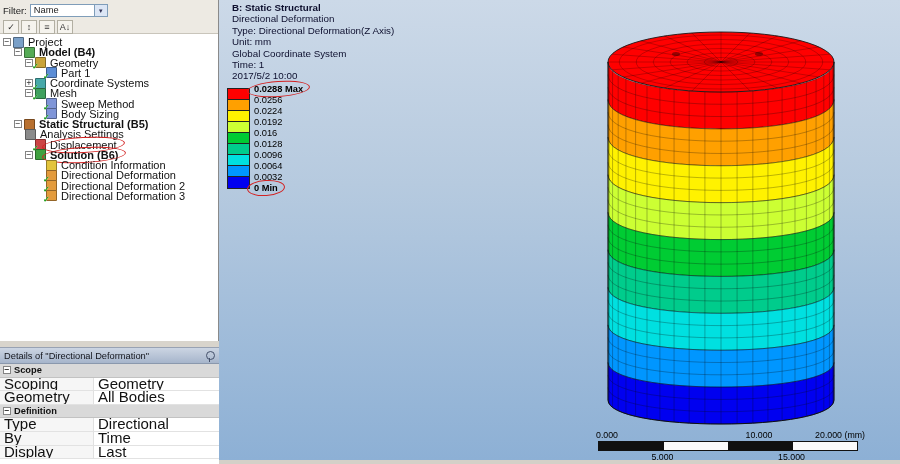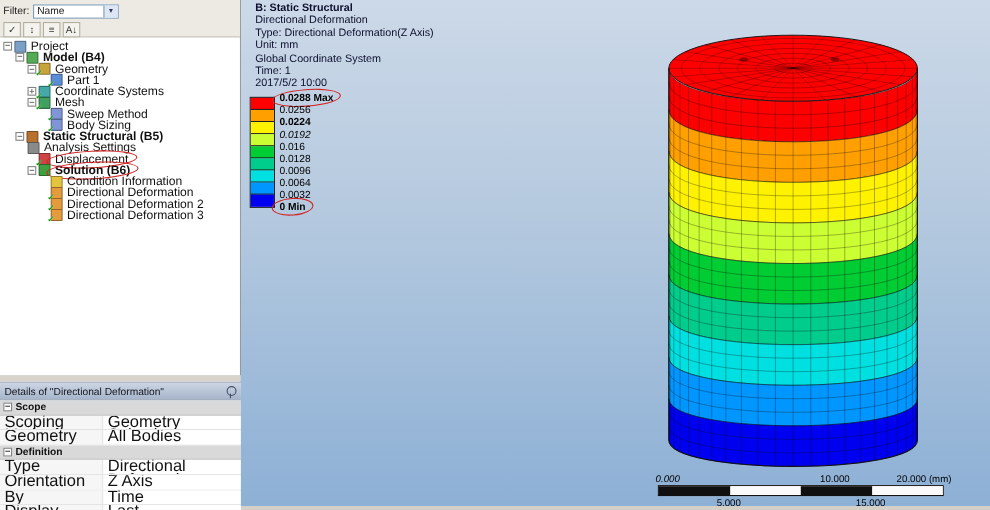--- a/index.html
+++ b/index.html
@@ -200,24 +200,20 @@
             <div class="det-key">Geometry</div>
             <div class="det-val">All Bodies</div>
           </div>
           <div class="det-section">
             <span class="sec-box">−</span>
             <span>Definition</span>
           </div>
           <div class="det-row">
             <div class="det-key">Type</div>
             <div class="det-val">Directional Deformation</div>
-          </div>
-          <div class="det-row">
-            <div class="det-key">Orientation</div>
-            <div class="det-val">Z Axis</div>
           </div>
           <div class="det-row">
             <div class="det-key">By</div>
             <div class="det-val">Time</div>
           </div>
           <div class="det-row">
             <div class="det-key">Display Time</div>
             <div class="det-val">Last</div>
           </div>
         </div>
@@ -342,39 +338,39 @@
           <div class="legend-cell" style="background: rgb(204, 255, 51);"></div>
           <div class="legend-cell" style="background: rgb(0, 204, 51);"></div>
           <div class="legend-cell" style="background: rgb(0, 204, 140);"></div>
           <div class="legend-cell" style="background: rgb(0, 224, 224);"></div>
           <div class="legend-cell" style="background: rgb(0, 150, 255);"></div>
           <div class="legend-cell" style="background: rgb(0, 0, 240);"></div>
         </div>
       <div>
           <div class="legend-label bold circled" style="top: -4px;">0.0288 Max</div>
           <div class="legend-label" style="top: 7px;">0.0256</div>
-          <div class="legend-label" style="top: 18px; font-weight: bold;">0.0224</div>
-          <div class="legend-label" style="top: 29px; font-style: italic;">0.0192</div>
+          <div class="legend-label" style="top: 18px;">0.0224</div>
+          <div class="legend-label" style="top: 29px;">0.0192</div>
           <div class="legend-label" style="top: 40px;">0.016</div>
           <div class="legend-label" style="top: 51px;">0.0128</div>
           <div class="legend-label" style="top: 62px;">0.0096</div>
           <div class="legend-label" style="top: 73px;">0.0064</div>
           <div class="legend-label" style="top: 84px;">0.0032</div>
           <div class="legend-label bold circled" style="top: 95px;">0 Min</div>
         </div>
     </div>
 
     <div class="ruler-bar">
         <div class="ruler-seg" style="background: rgb(16, 16, 16);"></div>
         <div class="ruler-seg" style="background: rgb(250, 250, 250);"></div>
         <div class="ruler-seg" style="background: rgb(16, 16, 16);"></div>
         <div class="ruler-seg" style="background: rgb(250, 250, 250);"></div>
       </div>
     <div>
-        <span class="ruler-label" style="top: 430px; left: 377px; transform: none; font-style: italic;">0.000</span>
+        <span class="ruler-label" style="top: 430px; left: 377px; transform: none;">0.000</span>
         <span class="ruler-label" style="top: 430px; left: 508px; transform: translateX(-50%); margin-left: 32px;">10.000</span>
         <span class="ruler-label" style="top: 430px; left: 637px; transform: translateX(-82%);">20.000 (mm)</span>
         <span class="ruler-label" style="top: 452px; left: 443.5px; transform: translateX(-50%);">5.000</span>
         <span class="ruler-label" style="top: 452px; left: 572.5px; transform: translateX(-50%);">15.000</span>
       </div>
   </div>
 
 </div>
 
 </body></html>

